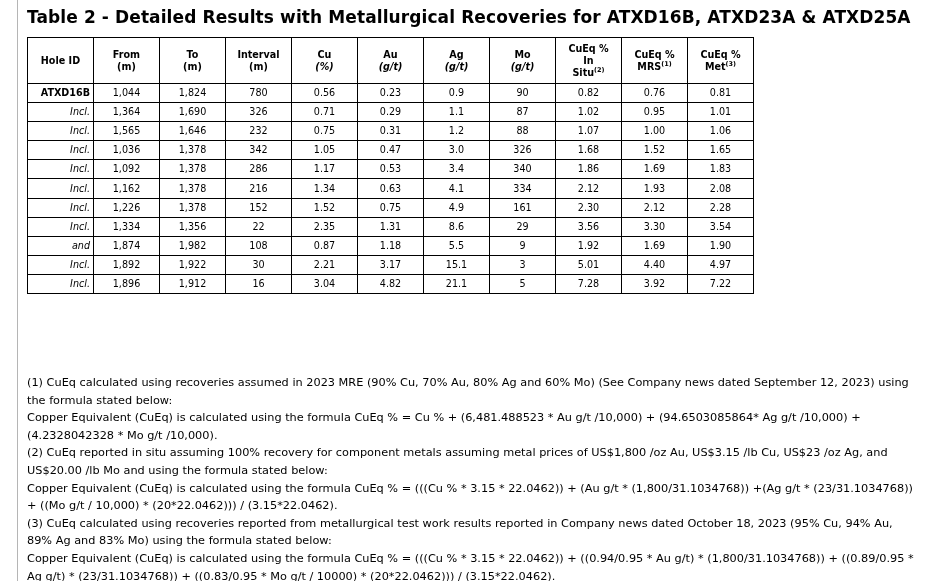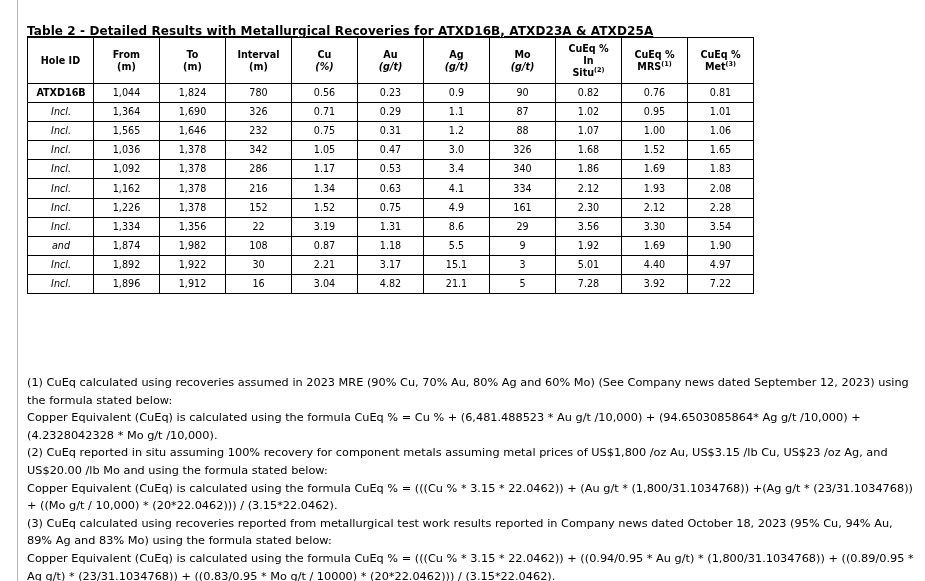--- a/index.html
+++ b/index.html
@@ -19,26 +19,25 @@
       position: absolute;
       left: 17px;
       top: 0;
       width: 1px;
       height: 581px;
       background: #b5b5b5;
     }
     .title {
       position: absolute;
       left: 27px;
-      top: 24px;
-      font-size: 12px;
+      top: 7px;
+      font-size: 17px;
       font-weight: bold;
       letter-spacing: 0.1px;
       white-space: nowrap;
-      text-decoration: underline;
     }
     table.results {
       position: absolute;
       left: 27px;
       top: 37px;
       border-collapse: collapse;
       table-layout: fixed;
       font-size: 9.6px;
     }
     table.results th, table.results td {
@@ -62,21 +61,21 @@
     table.results th sup {
       font-size: 6.5px;
       vertical-align: super;
       line-height: 0;
     }
     table.results td {
       height: 18.1px;
       line-height: 18px;
     }
     table.results td.hole {
-      text-align: center;
+      text-align: right;
       padding-left: 4px;
     }
     table.results td.hole.primary {
       font-weight: bold;
     }
     table.results td.hole.sub {
       font-style: italic;
     }
     col.c0 { width: 66px; }
     col.cn { width: 66px; }
@@ -218,21 +217,21 @@
         <td>161</td>
         <td>2.30</td>
         <td>2.12</td>
         <td>2.28</td>
       </tr>
       <tr>
         <td class="hole sub">Incl.</td>
         <td>1,334</td>
         <td>1,356</td>
         <td>22</td>
-        <td>3.19</td>
+        <td>2.35</td>
         <td>1.31</td>
         <td>8.6</td>
         <td>29</td>
         <td>3.56</td>
         <td>3.30</td>
         <td>3.54</td>
       </tr>
       <tr>
         <td class="hole sub">and</td>
         <td>1,874</td>

